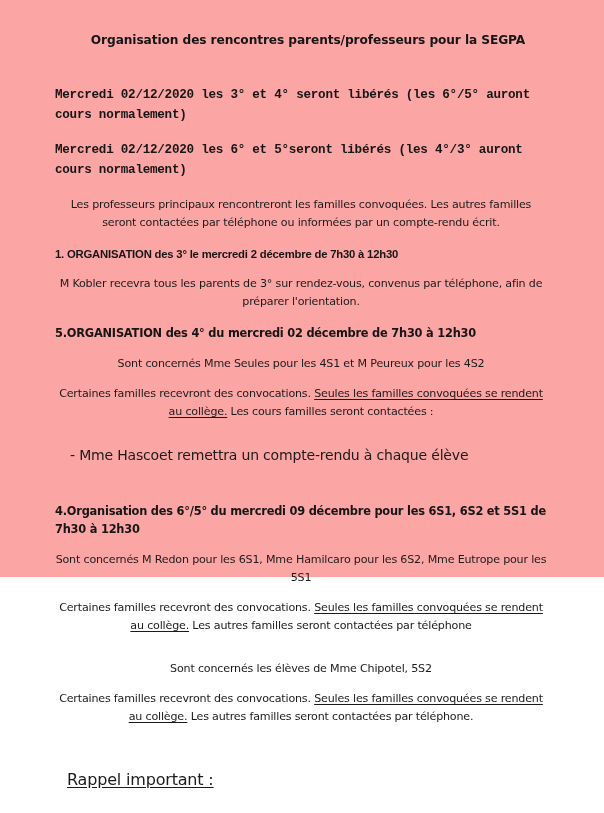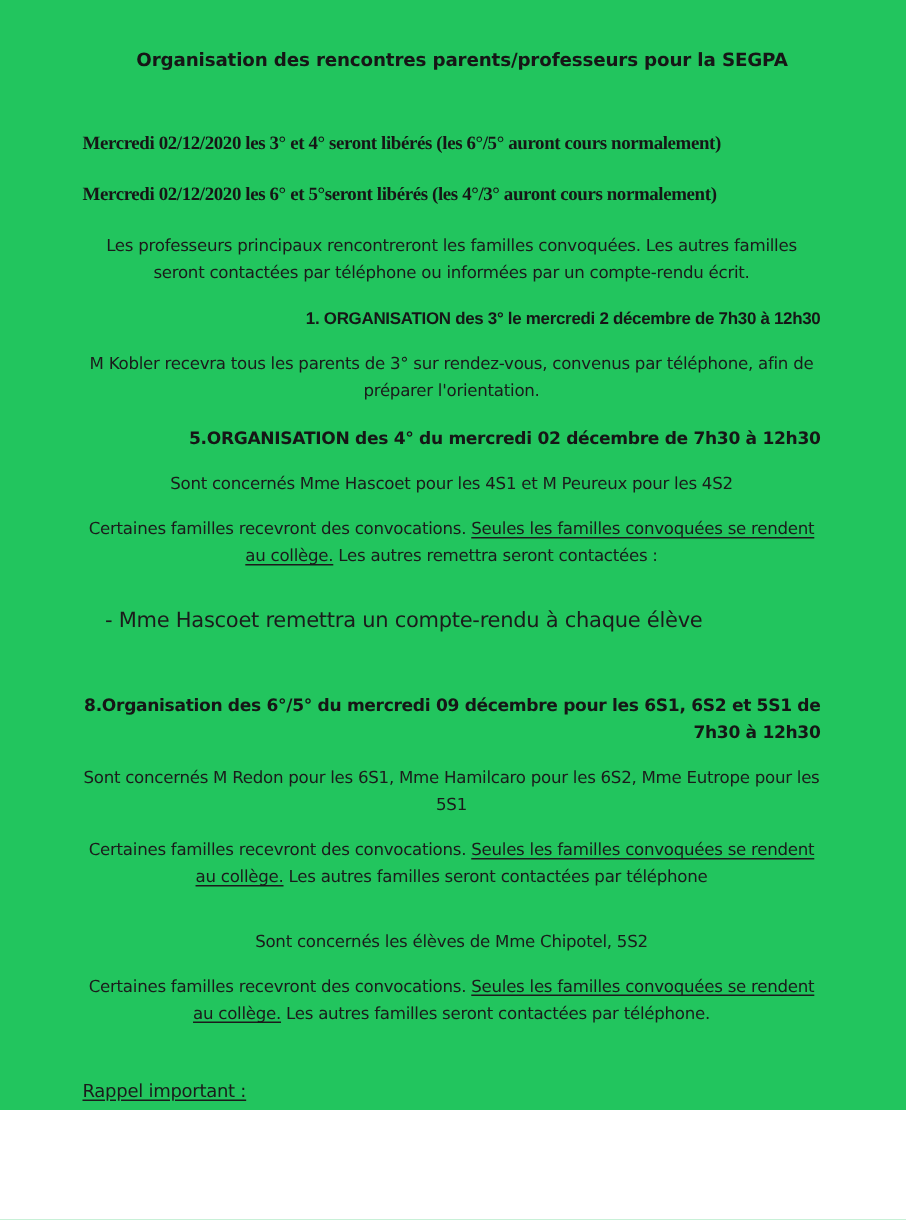--- a/index.html
+++ b/index.html
@@ -13,22 +13,22 @@
     height: 813px;
     overflow: hidden;
     font-family: "Liberation Sans", sans-serif;
     color: #161616;
     -webkit-font-smoothing: antialiased;
   }
 
   .page {
     position: relative;
     width: 604px;
-    height: 740px;
-    background: #22c55e;
+    height: 577px;
+    background: #fca5a5;
     box-sizing: border-box;
     padding: 0;
   }
 
   .doc-body {
     position: absolute;
     left: 55px;
     top: 0;
     width: 492px;
   }
@@ -42,21 +42,21 @@
     text-align: center;
     margin: 0;
     padding-top: 33px;
     padding-left: 14px;
     line-height: 1.3;
     color: #161616;
   }
 
   
   .lead-heading {
-    font-family: Liberation Serif, serif;
+    font-family: Liberation Mono, monospace;
     font-size: 12.6px;
     font-weight: bold;
     line-height: 20.5px;
     letter-spacing: -0.25px;
     margin: 0;
     color: #161616;
   }
 
   
   .para {
@@ -72,21 +72,20 @@
 
   
   .sect-heading {
     font-family: "DejaVu Sans", sans-serif;
     font-size: 11.4px;
     font-weight: bold;
     line-height: 18.5px;
     letter-spacing: -0.22px;
     margin: 0;
     color: #161616;
-    text-align: right;
   }
 
   
   .sect-heading.alt-face {
     font-family: "Liberation Sans", sans-serif;
     font-size: 11.3px;
     letter-spacing: -0.2px;
   }
 
   .bullet-line {
@@ -98,25 +97,25 @@
     color: #1b1b1b;
   }
 
   .underlined {
     text-decoration: underline;
     text-underline-offset: 2px;
   }
 
   .rappel-title {
     font-family: "DejaVu Sans", sans-serif;
-    font-size: 12px;
+    font-size: 16px;
     font-weight: normal;
     line-height: 18px;
     letter-spacing: -0.18px;
-    margin: 0;
+    margin: 12px;
     text-decoration: underline;
     text-underline-offset: 2px;
     color: #1b1b1b;
   }
 
   
   .sp-title-gap   { height: 36px; }
   .sp-lead-gap    { height: 14px; }
   .sp-after-lead  { height: 15px; }
   .sp-sm          { height: 10px; }
@@ -151,36 +150,36 @@
     <div class="sp-md"></div>
 
     <p class="para">M Kobler recevra tous les parents de 3° sur rendez-vous, convenus par téléphone, afin de préparer l'orientation.</p>
 
     <div class="sp-lg"></div>
 
     <p class="sect-heading">5.ORGANISATION des 4° du mercredi 02 décembre de 7h30 à 12h30</p>
 
     <div class="sp-md"></div>
 
-    <p class="para">Sont concernés Mme Hascoet pour les 4S1 et M Peureux pour les 4S2</p>
-
-    <div class="sp-md"></div>
-
-    <p class="para"><span>Certaines familles recevront des convocations. </span><span class="underlined">Seules les familles convoquées se rendent au collège.</span><span> Les autres remettra seront contactées :</span></p>
+    <p class="para">Sont concernés Mme Seules pour les 4S1 et M Peureux pour les 4S2</p>
+
+    <div class="sp-md"></div>
+
+    <p class="para"><span>Certaines familles recevront des convocations. </span><span class="underlined">Seules les familles convoquées se rendent au collège.</span><span> Les cours familles seront contactées :</span></p>
 
     <div class="sp-sm"></div>
 
     <p class="bullet-line">- Mme Hascoet remettra un compte-rendu à chaque élève</p>
 
     <div class="sp-sm"></div>
 
 
     <div class="sp-lg"></div>
 
-    <p class="sect-heading">8.Organisation des 6°/5° du mercredi 09 décembre pour les 6S1, 6S2 et 5S1 de 7h30 à 12h30</p>
+    <p class="sect-heading">4.Organisation des 6°/5° du mercredi 09 décembre pour les 6S1, 6S2 et 5S1 de 7h30 à 12h30</p>
 
     <div class="sp-md"></div>
 
     <p class="para">Sont concernés M Redon pour les 6S1, Mme Hamilcaro pour les 6S2, Mme Eutrope pour les 5S1</p>
 
     <div class="sp-md"></div>
 
     <p class="para"><span>Certaines familles recevront des convocations. </span><span class="underlined">Seules les familles convoquées se rendent au collège.</span><span> Les autres familles seront contactées par téléphone</span></p>
 
     <div class="sp-lg"></div>

